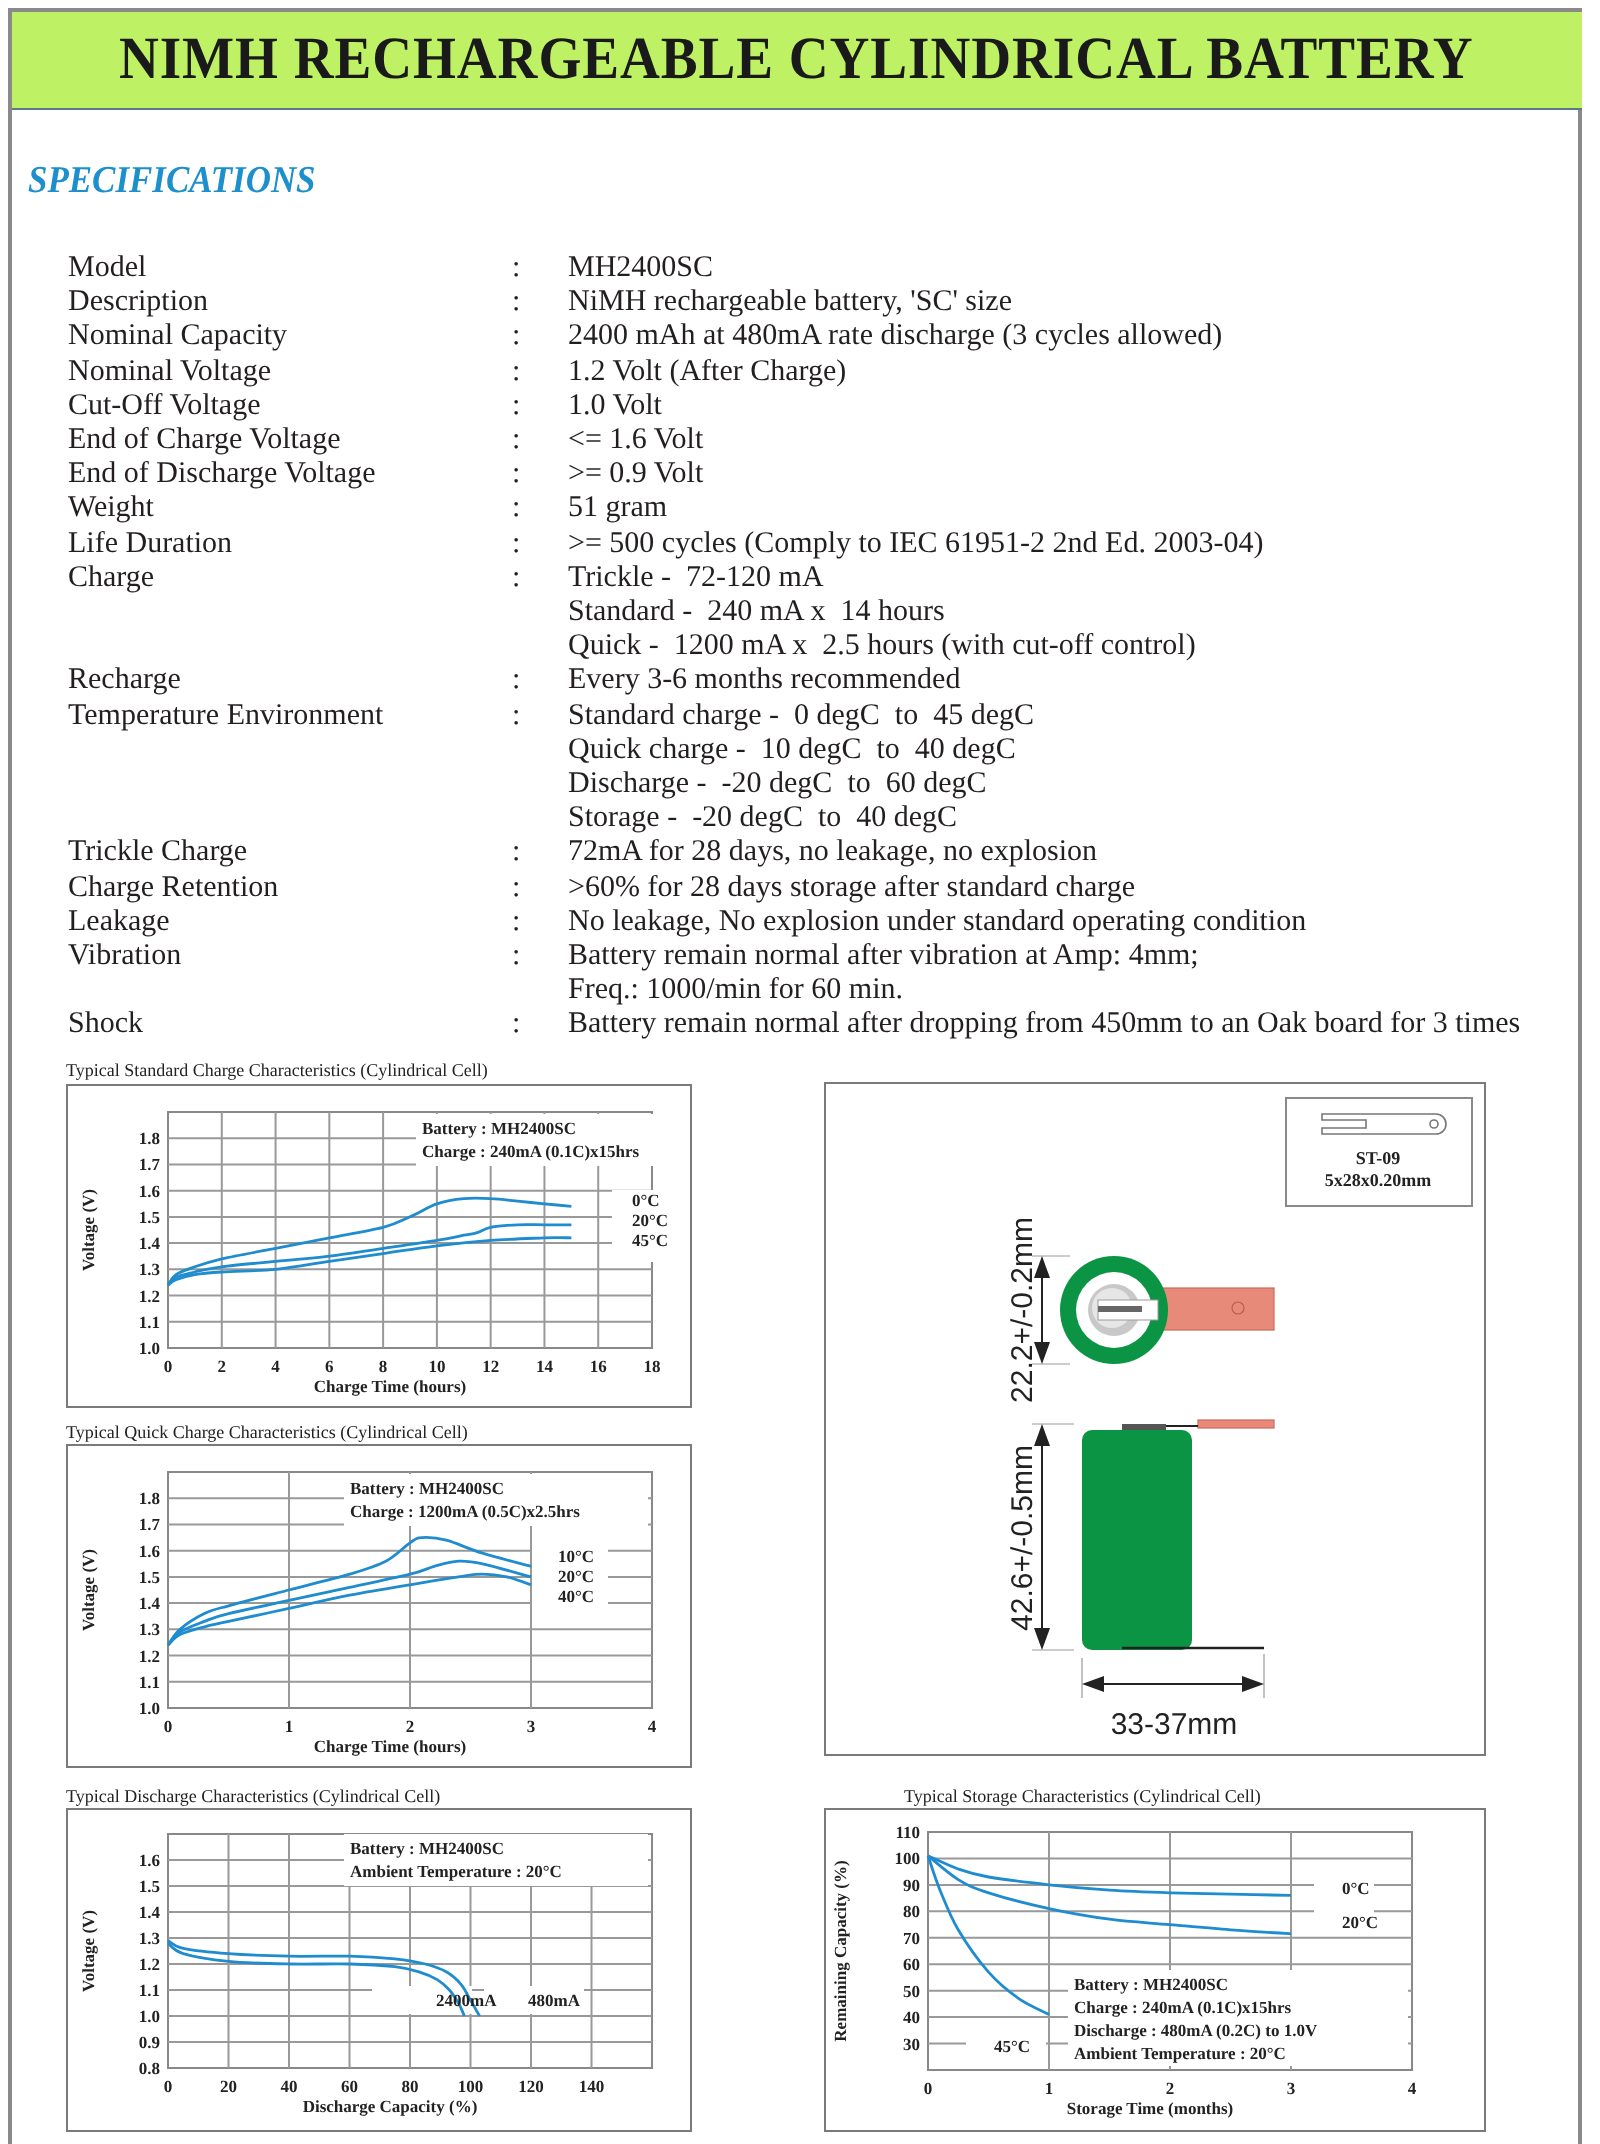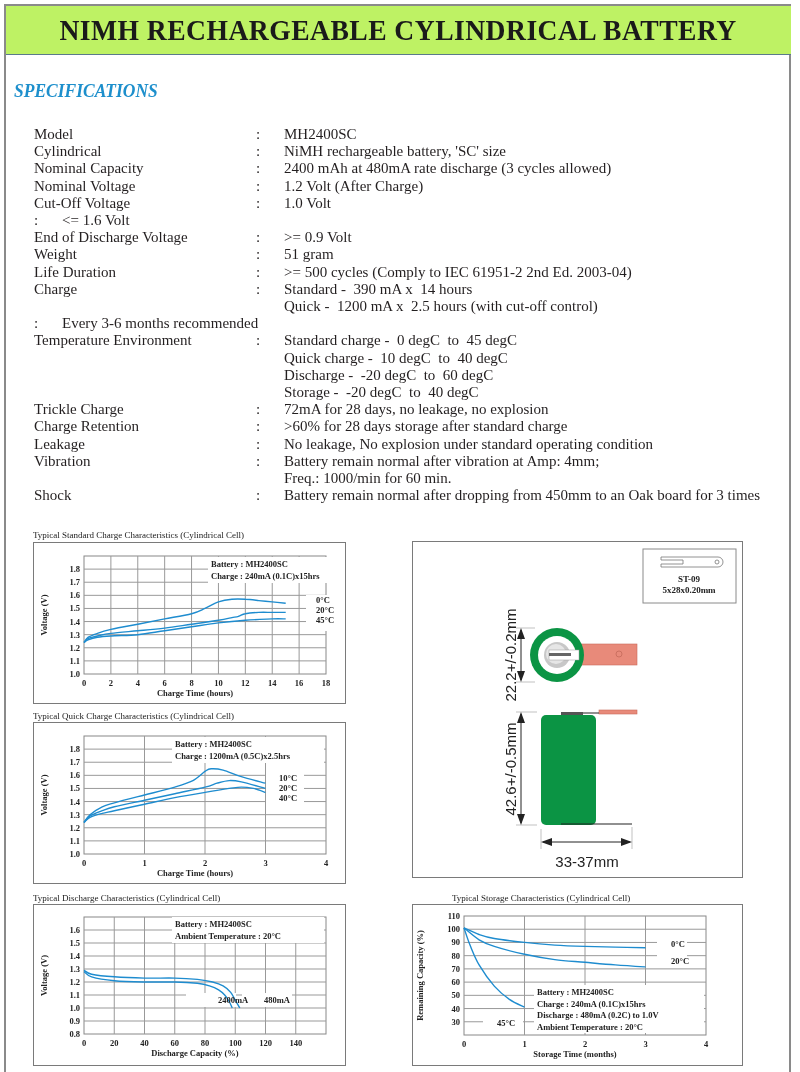--- a/index.html
+++ b/index.html
@@ -32,21 +32,21 @@
 
 <div class="specs" id="specs">
     <div class="spec-row">
       <div class="spec-label">Model</div>
       <div class="spec-colon">:</div>
       <div class="spec-values">
         <div class="spec-value">MH2400SC</div>
       </div>
     </div>
     <div class="spec-row">
-      <div class="spec-label">Cylindrical</div>
+      <div class="spec-label">Description</div>
       <div class="spec-colon">:</div>
       <div class="spec-values">
         <div class="spec-value">NiMH rechargeable battery, 'SC' size</div>
       </div>
     </div>
     <div class="spec-row">
       <div class="spec-label">Nominal Capacity</div>
       <div class="spec-colon">:</div>
       <div class="spec-values">
         <div class="spec-value">2400 mAh at 480mA rate discharge (3 cycles allowed)</div>
@@ -60,20 +60,21 @@
       </div>
     </div>
     <div class="spec-row">
       <div class="spec-label">Cut-Off Voltage</div>
       <div class="spec-colon">:</div>
       <div class="spec-values">
         <div class="spec-value">1.0 Volt</div>
       </div>
     </div>
     <div class="spec-row">
+      <div class="spec-label">End of Charge Voltage</div>
       <div class="spec-colon">:</div>
       <div class="spec-values">
         <div class="spec-value">&lt;= 1.6 Volt</div>
       </div>
     </div>
     <div class="spec-row">
       <div class="spec-label">End of Discharge Voltage</div>
       <div class="spec-colon">:</div>
       <div class="spec-values">
         <div class="spec-value">&gt;= 0.9 Volt</div>
@@ -90,25 +91,27 @@
       <div class="spec-label">Life Duration</div>
       <div class="spec-colon">:</div>
       <div class="spec-values">
         <div class="spec-value">&gt;= 500 cycles (Comply to IEC 61951-2 2nd Ed. 2003-04)</div>
       </div>
     </div>
     <div class="spec-row">
       <div class="spec-label">Charge</div>
       <div class="spec-colon">:</div>
       <div class="spec-values">
-        <div class="spec-value">Standard -  390 mA x  14 hours</div>
+        <div class="spec-value">Trickle -  72-120 mA</div>
+        <div class="spec-value">Standard -  240 mA x  14 hours</div>
         <div class="spec-value">Quick -  1200 mA x  2.5 hours (with cut-off control)</div>
       </div>
     </div>
     <div class="spec-row">
+      <div class="spec-label">Recharge</div>
       <div class="spec-colon">:</div>
       <div class="spec-values">
         <div class="spec-value">Every 3-6 months recommended</div>
       </div>
     </div>
     <div class="spec-row">
       <div class="spec-label">Temperature Environment</div>
       <div class="spec-colon">:</div>
       <div class="spec-values">
         <div class="spec-value">Standard charge -  0 degC  to  45 degC</div>

